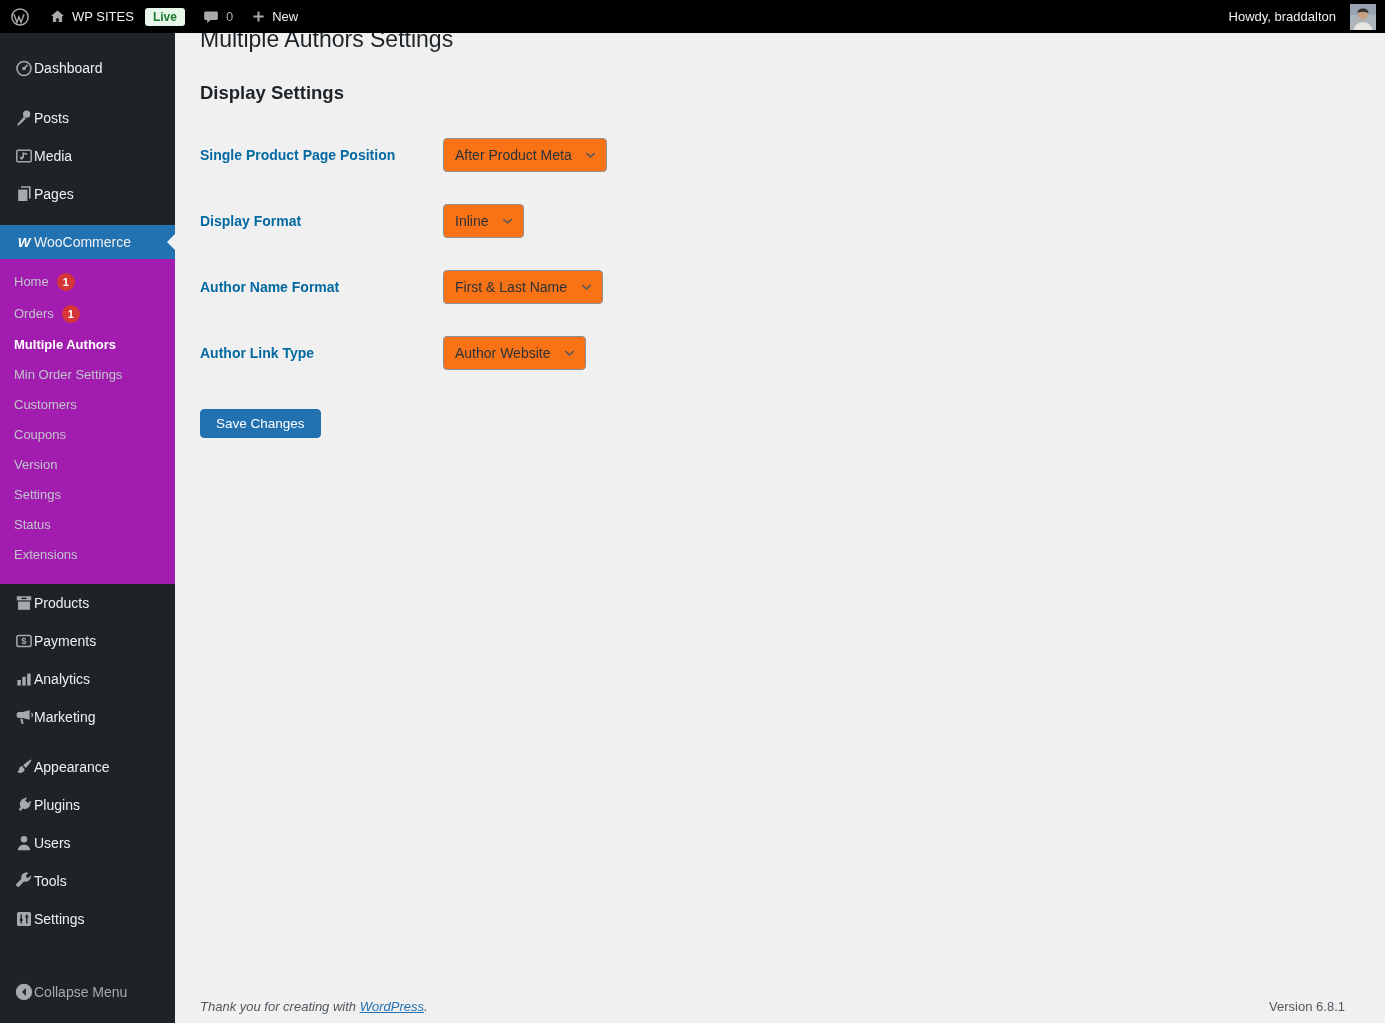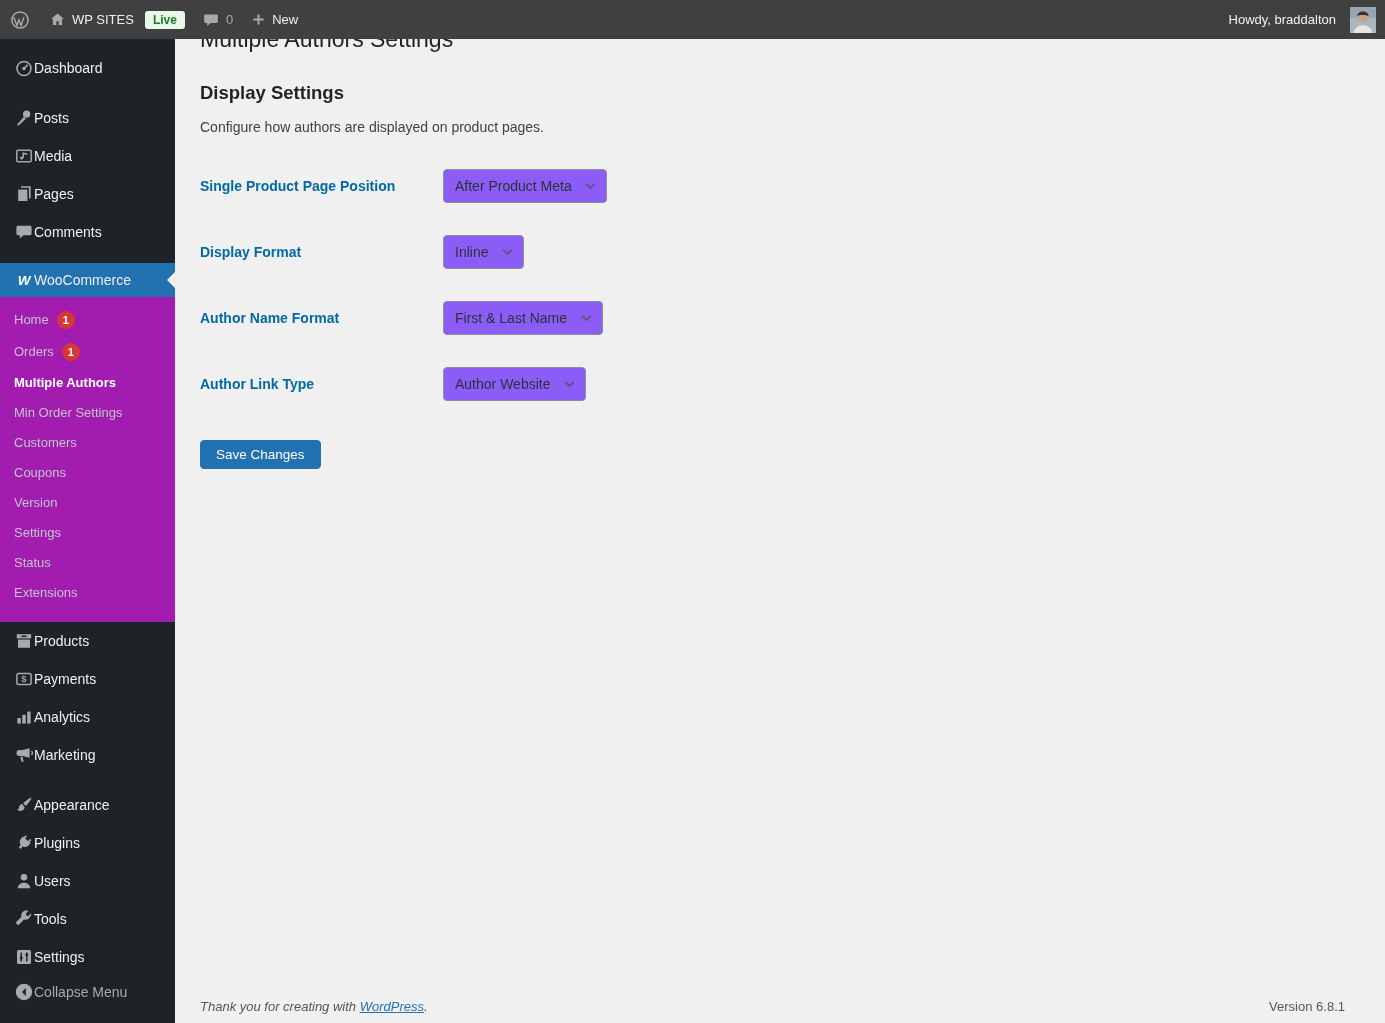--- a/index.html
+++ b/index.html
@@ -6,22 +6,22 @@
   html, body {
     margin: 0; padding: 0;
     width: 1385px; height: 1023px;
     overflow: hidden;
     font-family: "Liberation Sans", sans-serif;
     background: #f0f0f1;
   }
 
   
   .admin-bar {
-    position: fixed; top: 0; left: 0; right: 0; height: 39px;
-    background: #404040; color: #f0f0f1;
+    position: fixed; top: 0; left: 0; right: 0; height: 33px;
+    background: #000000; color: #f0f0f1;
     display: flex; align-items: center;
     font-size: 13px; z-index: 50;
   }
   .ab-item {
     display: flex; align-items: center; gap: 6px;
     padding: 0 9px; height: 100%; color: #f0f0f1;
     text-decoration: none; cursor: pointer;
   }
   .ab-item .ab-icon { color: #a7aaad; display: flex; align-items: center; }
   .ab-item.wp-logo { padding: 0 10px; color: #c8ccd0; }
@@ -80,21 +80,21 @@
   .section-title { margin: 27px 0 0; font-size: 18.5px; font-weight: bold; color: #1d2327; }
   .section-desc { margin: 15px 0 0; font-size: 14px; color: #3c434a; }
   .form-area { margin-top: 34px; }
   .form-row { display: flex; align-items: center; margin-bottom: 32px; }
   .field-label { flex: 0 0 243px; font-size: 14px; font-weight: bold; color: #0369a1; }
   .select-wrap { position: relative; display: inline-block; }
   .select-wrap select {
     appearance: none; -webkit-appearance: none; -moz-appearance: none;
     font-family: "Liberation Sans", sans-serif;
     font-size: 14px; color: #2c3338;
-    background: #8b5cf6; border: 1px solid #8c8f94; border-radius: 4px;
+    background: #f97316; border: 1px solid #8c8f94; border-radius: 4px;
     height: 34px; padding: 0 34px 0 11px; cursor: pointer;
   }
   .select-wrap .chev {
     position: absolute; right: 9px; top: 50%; transform: translateY(-50%);
     pointer-events: none; display: flex;
   }
   .btn-primary {
     display: inline-block; margin-top: 7px;
     background: #2271b1; border: 1px solid #2271b1; color: #fff;
     font-family: "Liberation Sans", sans-serif; font-size: 13.5px;
@@ -204,28 +204,20 @@
   <a class="menu-item">
     <span class="mi">
       <svg viewBox="0 0 20 20">
           <path d="M7 3h8.8v11.5" fill="none" stroke="currentColor" stroke-width="1.7"></path>
           <rect x="4.2" y="5.6" width="9.2" height="11.4" fill="currentColor"></rect>
         </svg>
     </span>
     <span>Pages</span>
   </a>
 
-  <a class="menu-item">
-    <span class="mi">
-      <svg viewBox="0 0 20 20">
-          <path fill="currentColor" d="M4 3.8h12c.9 0 1.6.7 1.6 1.6v6.2c0 .9-.7 1.6-1.6 1.6H9.6L5.8 16.6v-3.4H4c-.9 0-1.6-.7-1.6-1.6V5.4c0-.9.7-1.6 1.6-1.6z"></path>
-        </svg>
-    </span>
-    <span>Comments</span>
-  </a>
 
   <div class="menu-sep"></div>
 
   <a class="menu-item current">
     <span class="mi">
       <svg viewBox="0 0 20 20">
           <text x="10" y="14.6" text-anchor="middle" font-size="13.5" font-style="italic" font-weight="bold" fill="currentColor" font-family="Liberation Sans, sans-serif">W</text>
         </svg>
     </span>
     <span>WooCommerce</span>
@@ -390,21 +382,20 @@
           <path fill="#1d2327" d="M11.9 6.1L8 10l3.9 3.9z"></path>
         </svg>
     </span>
     <span>Collapse Menu</span>
   </a>
 </div>
 
 <div class="content">
   <h1 class="page-title">Multiple Authors Settings</h1>
   <h2 class="section-title">Display Settings</h2>
-  <p class="section-desc">Configure how authors are displayed on product pages.</p>
 
   <div class="form-area">
 
     <div class="form-row">
       <span class="field-label">Single Product Page Position</span>
       <span class="select-wrap">
         <select>
           <option>After Product Meta</option>
         </select>
         <span class="chev">

